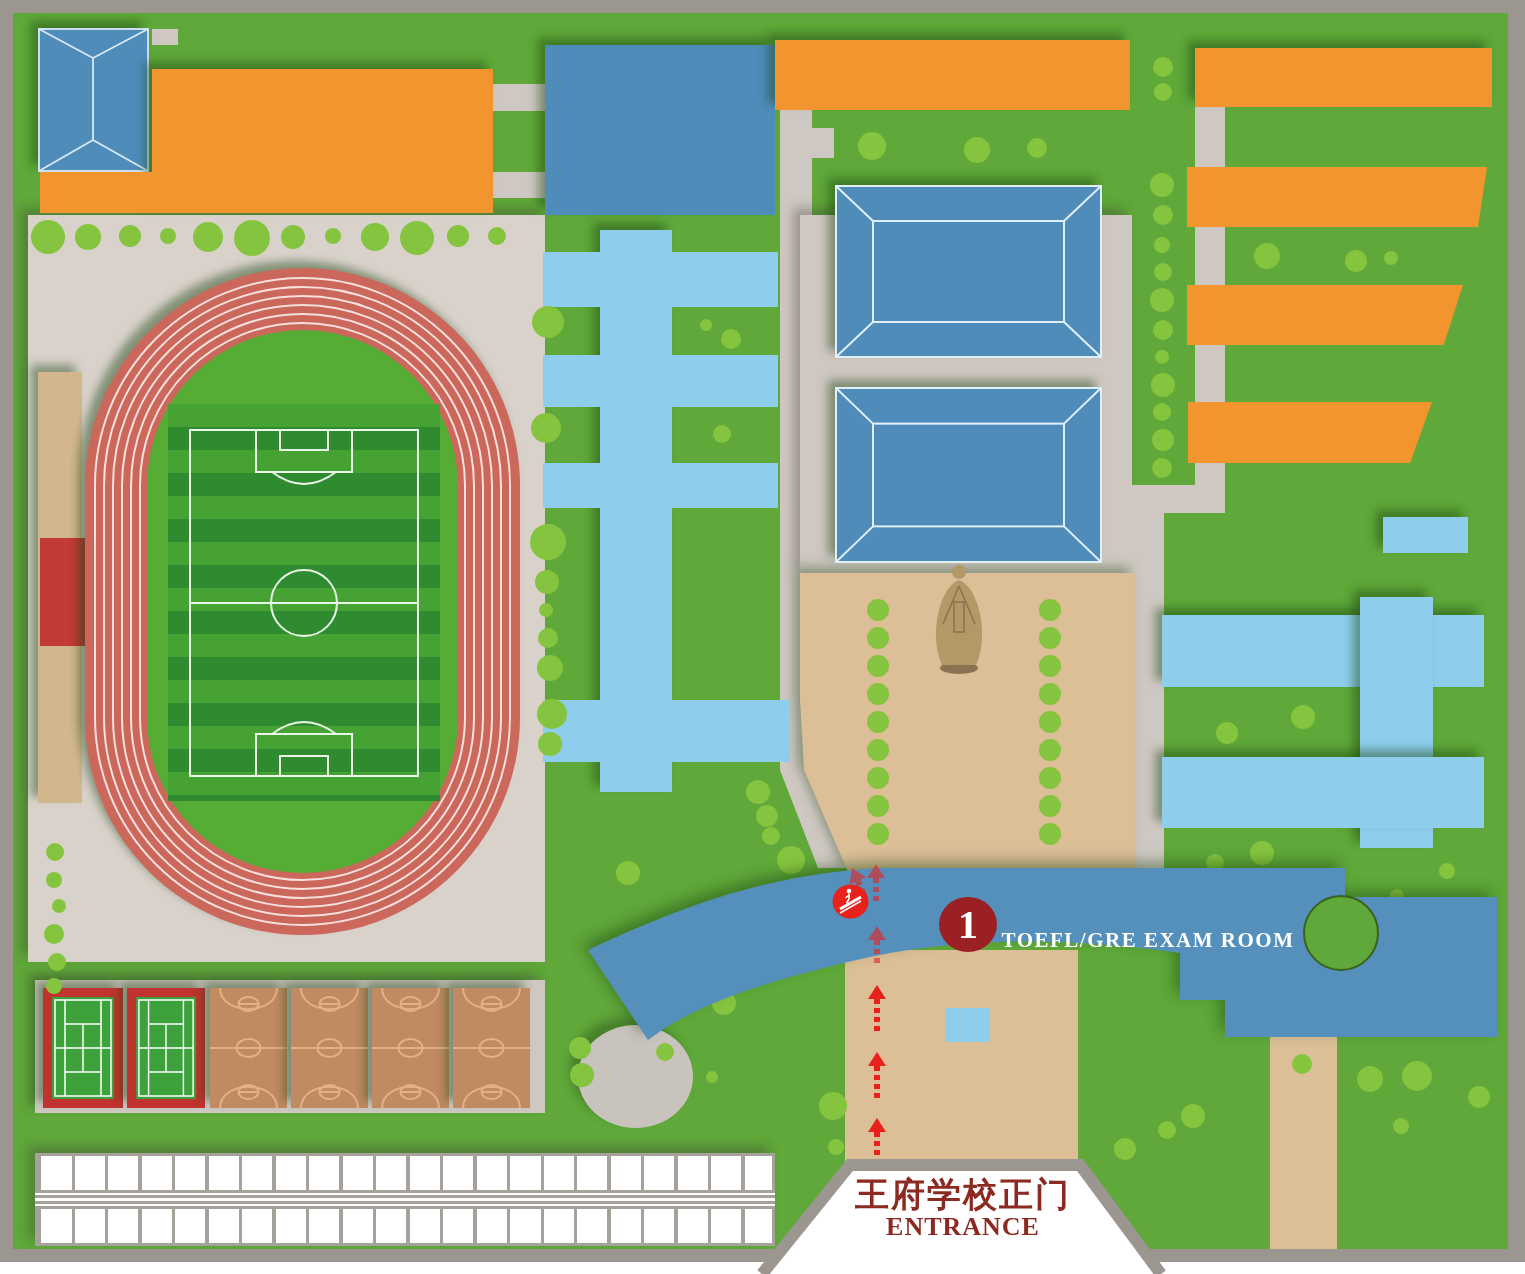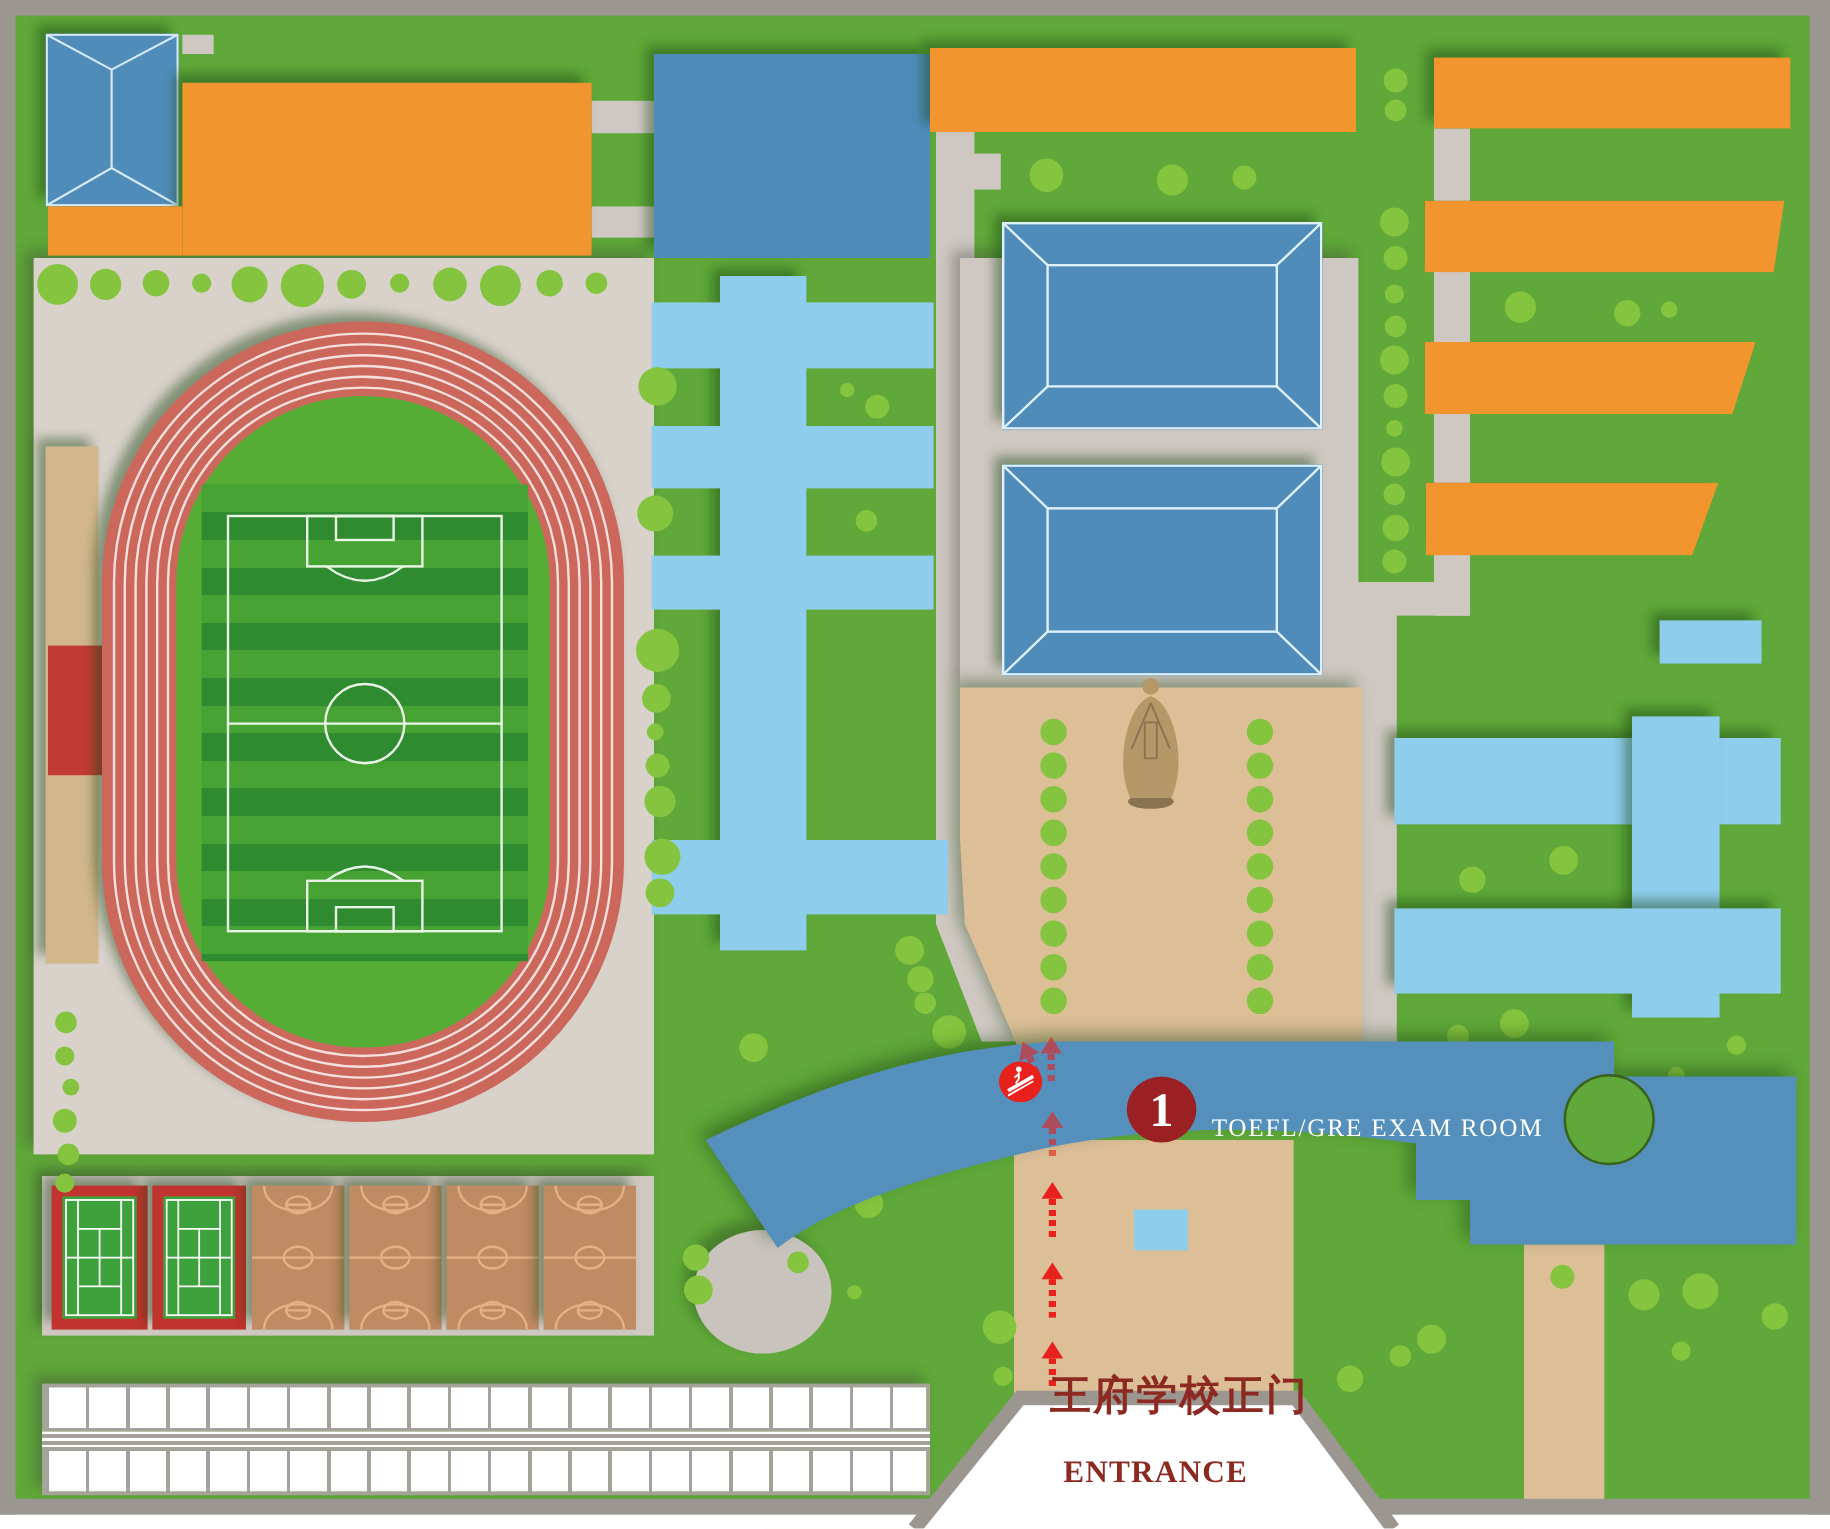--- a/index.html
+++ b/index.html
@@ -33,21 +33,21 @@
   .bcourt{background:var(--bball);z-index:3;}
   
   .shed{left:35px;top:1153px;width:740px;height:93px;z-index:3;}
   .shedrow{position:absolute;left:0;width:740px;height:40px;box-sizing:border-box;
     border:3px solid var(--shedline);
     background:repeating-linear-gradient(90deg,var(--shedline) 0 3px,#fff 3px 33.5px);}
   .sheddiv{position:absolute;left:0;top:40px;width:740px;height:13px;
     background:linear-gradient(180deg,#fff 0 2px,var(--shedline) 2px 5px,#fff 5px 8px,var(--shedline) 8px 11px,#fff 11px 13px);}
   
   .banner-zh{color:#fff;font-weight:bold;font-size:28px;letter-spacing:1px;z-index:7;white-space:nowrap;transform:translateX(-50%);}
-  .banner-en{color:#fff;font-weight:normal;font-size:21px;letter-spacing:1.5px;z-index:7;white-space:nowrap;transform:translateX(-50%);}
+  .banner-en{color:#fff;font-weight:bold;font-size:21px;letter-spacing:1.5px;z-index:7;white-space:nowrap;transform:translateX(-50%);}
   .marker1{left:939px;top:897px;width:58px;height:55px;border-radius:50%;background:var(--markerred);
            color:#fff;font-size:40px;font-weight:bold;text-align:center;line-height:55px;z-index:7;}
   .ent-zh{color:var(--textred);font-weight:bold;font-size:34px;letter-spacing:2px;z-index:12;white-space:nowrap;transform:translateX(-50%);}
   .ent-en{color:var(--textred);font-weight:bold;font-size:26px;letter-spacing:1px;z-index:12;white-space:nowrap;transform:translateX(-50%);}
   
   .arrow{position:absolute;width:18px;display:flex;flex-direction:column;align-items:center;
          transform-origin:top center;z-index:9;}
   .ah{width:0;height:0;border-left:9px solid transparent;border-right:9px solid transparent;
       border-bottom:14px solid var(--arrowred);}
   .at{width:6px;background:repeating-linear-gradient(180deg,var(--arrowred) 0 5px,transparent 5px 9px);}
@@ -288,21 +288,21 @@
 
   <div class="abs frame" style="left:0;top:0;width:1525px;height:13px;"></div>
   <div class="abs frame" style="left:0;top:0;width:13px;height:1262px;"></div>
   <div class="abs frame" style="left:1508px;top:0;width:17px;height:1262px;"></div>
   <div class="abs frame" style="left:0;top:1249px;width:1525px;height:13px;"></div>
 
   <svg class="svglayer z11">
     <polygon points="853,1165 1077,1165 1158,1274 768,1274" fill="#ffffff"></polygon>
     <path d="M 762,1274 L 850,1165 L 1080,1165 L 1161,1274" fill="none" style="stroke:var(--border)" stroke-width="12"></path>
   </svg>
-  <div class="abs ent-zh" style="left:963px;top:1140px;margin-left:20px;">王府学校正门</div>
+  <div class="abs ent-zh" style="left:963px;top:1172px;">王府学校正门</div>
   <div class="abs ent-en" style="left:963px;top:1212px;">ENTRANCE</div>
 
 <div class="tree" style="left: 31px; top: 220px; width: 34px; height: 34px;"></div>
     <div class="tree" style="left: 75px; top: 224px; width: 26px; height: 26px;"></div>
     <div class="tree" style="left: 119px; top: 225px; width: 22px; height: 22px;"></div>
     <div class="tree" style="left: 160px; top: 228px; width: 16px; height: 16px;"></div>
     <div class="tree" style="left: 193px; top: 222px; width: 30px; height: 30px;"></div>
     <div class="tree" style="left: 234px; top: 220px; width: 36px; height: 36px;"></div>
     <div class="tree" style="left: 281px; top: 225px; width: 24px; height: 24px;"></div>
     <div class="tree" style="left: 325px; top: 228px; width: 16px; height: 16px;"></div>

